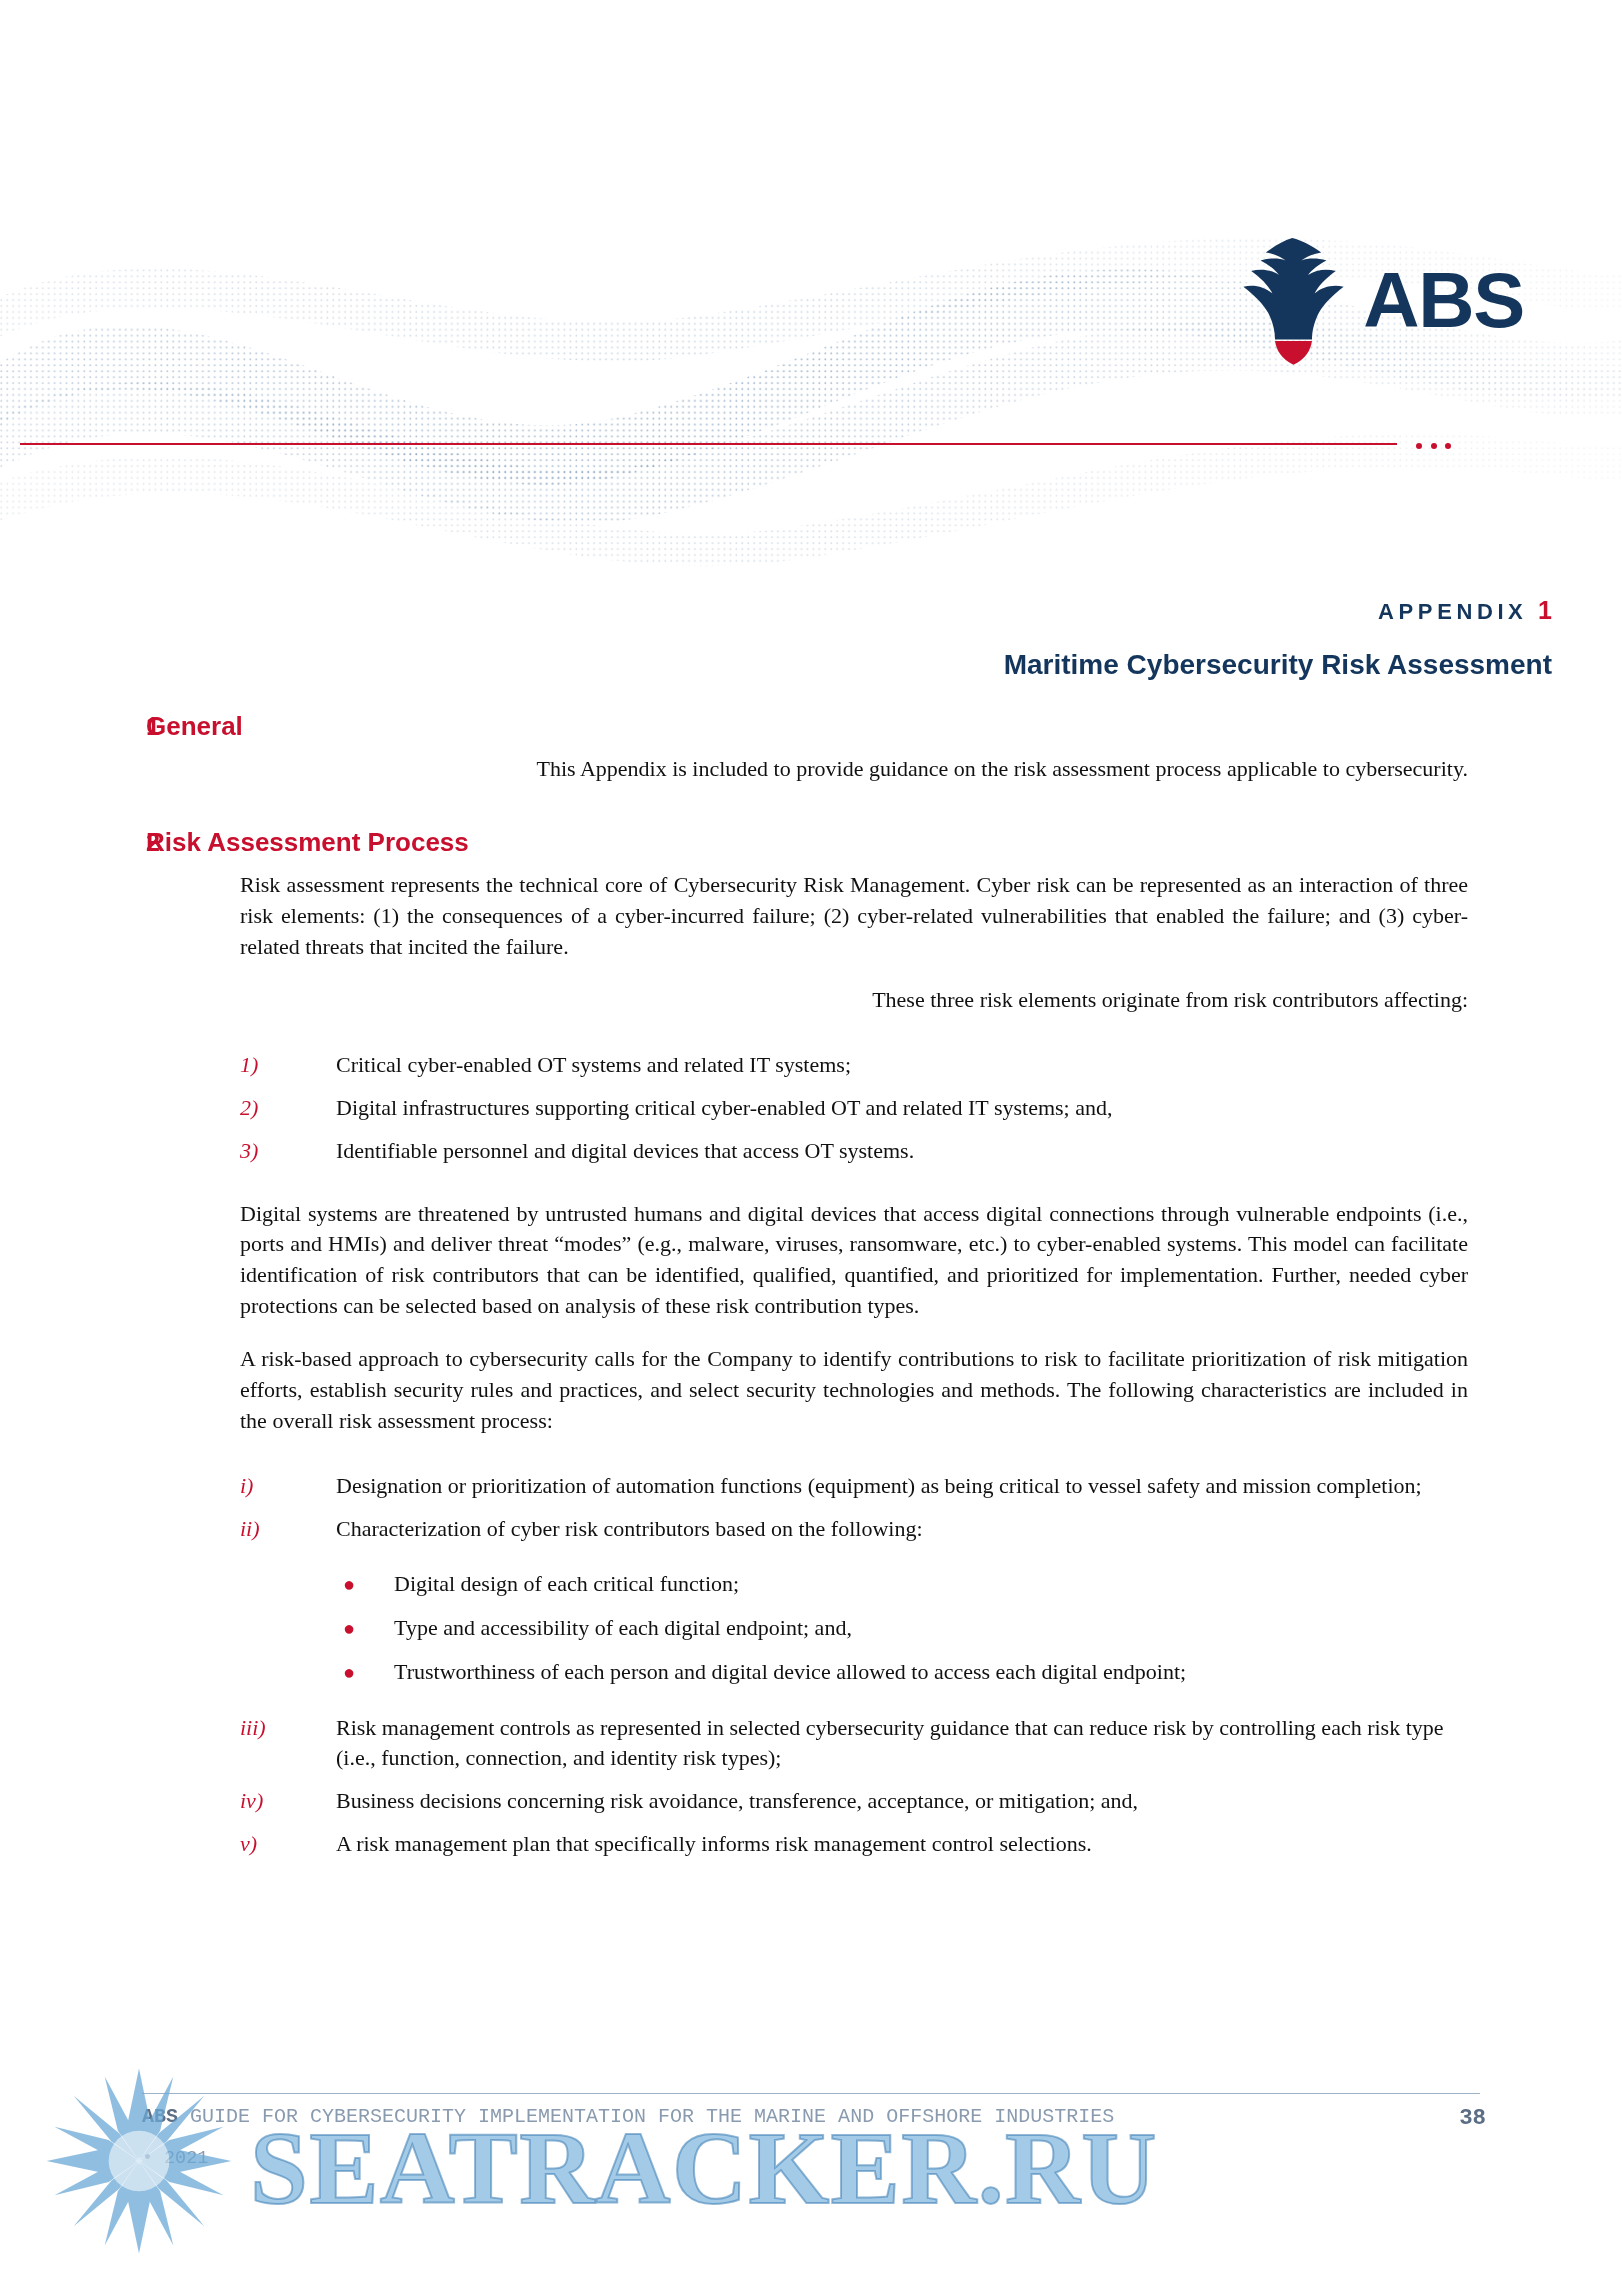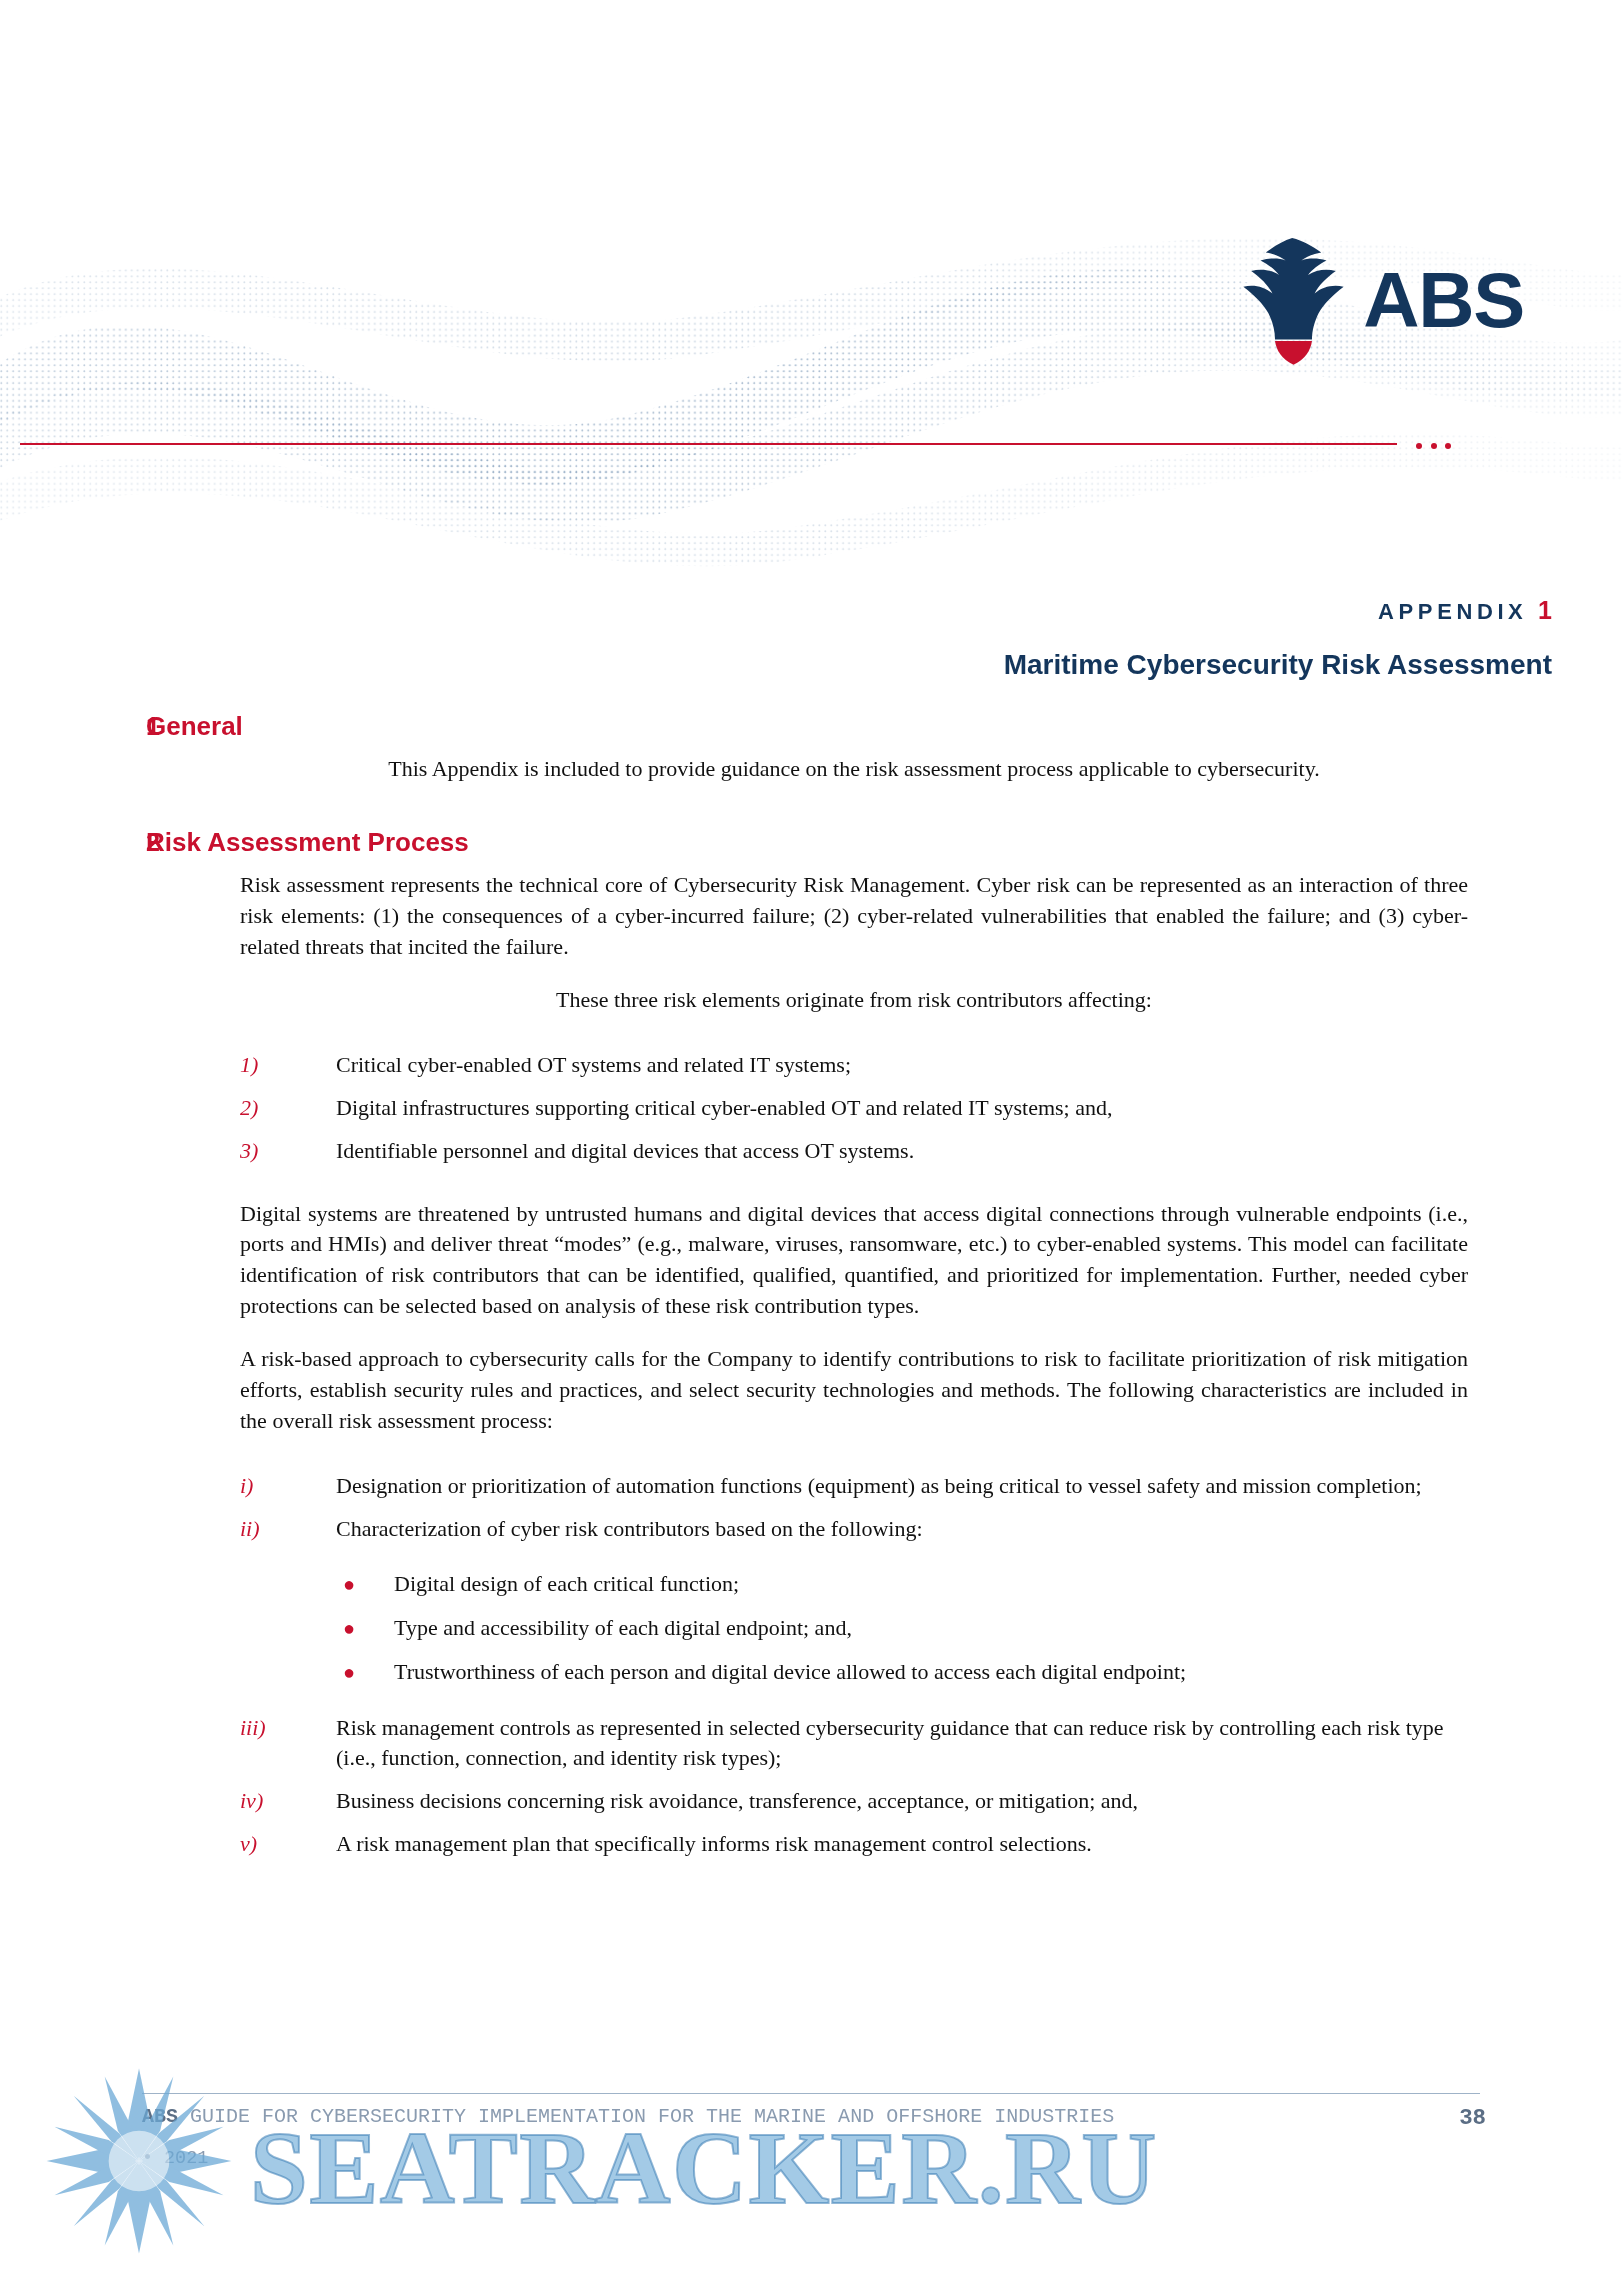--- a/index.html
+++ b/index.html
@@ -136,21 +136,21 @@
     color: #c8102e;
   }
 
   .para {
     margin: 0 155px 22.4px 240px;
     font-size: 22px;
     line-height: 1.40;
     color: #111111;
     text-align: justify;
   }
-  .para.no-just { text-align: center; }
+  .para.no-just { text-align: right; }
 
   .list-row {
     display: flex;
     margin: 0 155px 12px 240px;
     font-size: 22px;
     line-height: 1.40;
     color: #111111;
   }
   .list-row .marker {
     width: 96px;

